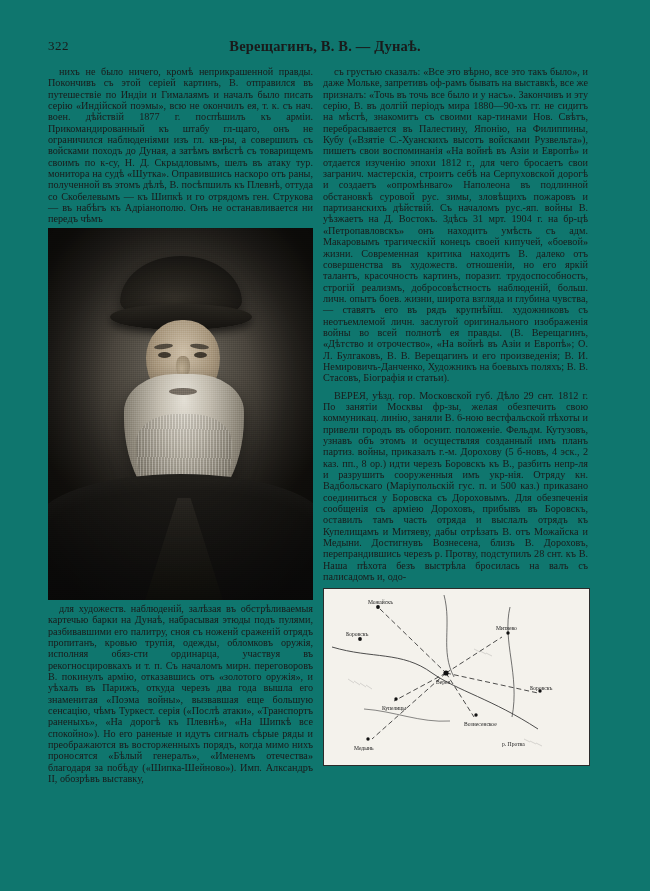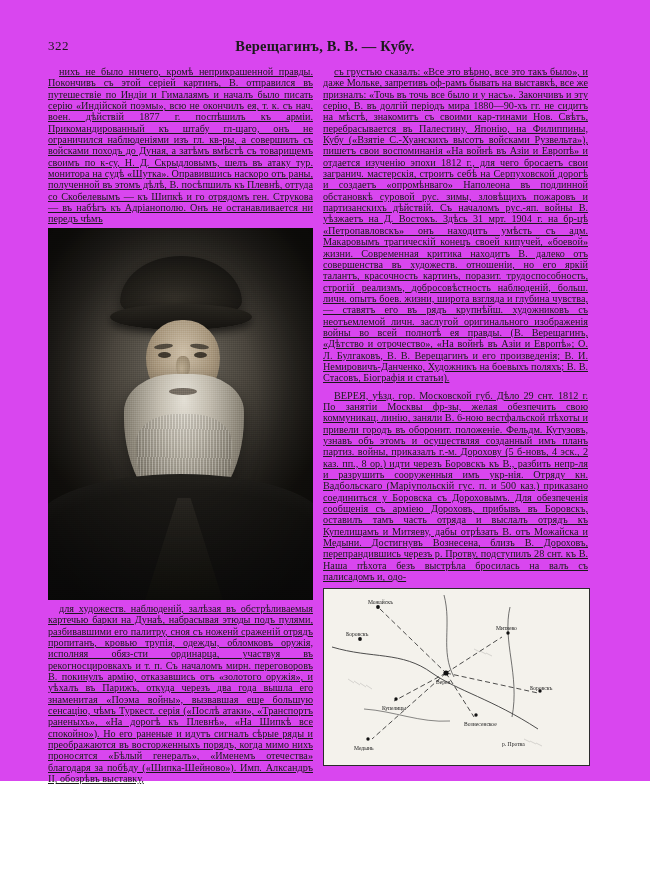--- a/index.html
+++ b/index.html
@@ -12,22 +12,22 @@
     height: 891px;
     font-family: "Liberation Serif", serif;
     color: #1a1a1a;
     position: relative;
     overflow: hidden;
   }
   .page {
     position: absolute;
     left: 0; top: 0;
     width: 650px;
-    height: 781px;
-    background: #d946ef;
+    height: 891px;
+    background: #0f766e;
   }
   .header {
     position: absolute;
     left: 0;
     top: 38px;
     width: 650px;
     height: 20px;
   }
   .page-number {
     position: absolute;
@@ -61,21 +61,20 @@
     line-height: 11.35px;
     hyphens: manual;
   }
   .col-left { left: 0; }
   .col-right { left: 275px; }
 
   .col p {
     margin: 0;
     text-indent: 11px;
     text-align: justify;
-    text-decoration: underline;
   }
 
   .figure {
     width: 265px;
     margin: 3px 0 3px 0;
   }
   .portrait {
     width: 265px;
     height: 372px;
     background:
@@ -220,21 +219,21 @@
     white-space: nowrap;
   }
 </style>
 </head>
 <body>
 
 <div class="page">
 
   <div class="header">
     <div class="page-number">322</div>
-    <div class="running-title">Верещагинъ, В. В. — Кубу.</div>
+    <div class="running-title">Верещагинъ, В. В. — Дунаѣ.</div>
   </div>
 
   <div class="columns">
 
     <div class="col col-left">
       <p>нихъ не было ничего, кромѣ неприкрашенной правды. Покончивъ съ этой серіей картинъ, В. отправился въ путешествіе по Индіи и Гималаямъ и началъ было писать серію «Индійской поэмы», всю не окончилъ ея, т. к. съ нач. воен. дѣйствій 1877 г. поспѣшилъ къ арміи. Прикомандированный къ штабу гл-щаго, онъ не ограничился наблюденіями изъ гл. кв-ры, а совершилъ съ войсками походъ до Дуная, а затѣмъ вмѣстѣ съ товарищемъ своимъ по к-су, Н. Д. Скрыдловымъ, шелъ въ атаку тур. монитора на судѣ «Шутка». Оправившись наскоро отъ раны, полученной въ этомъ дѣлѣ, В. посѣпшилъ къ Плевнѣ, оттуда со Скобелевымъ — къ Шипкѣ и го отрядомъ ген. Струкова — въ набѣгъ къ Адріанополю. Онъ не останавливается ни передъ чѣмъ</p>
 
       <div class="figure">
         <div class="portrait">
           <div class="p-hat"></div>

